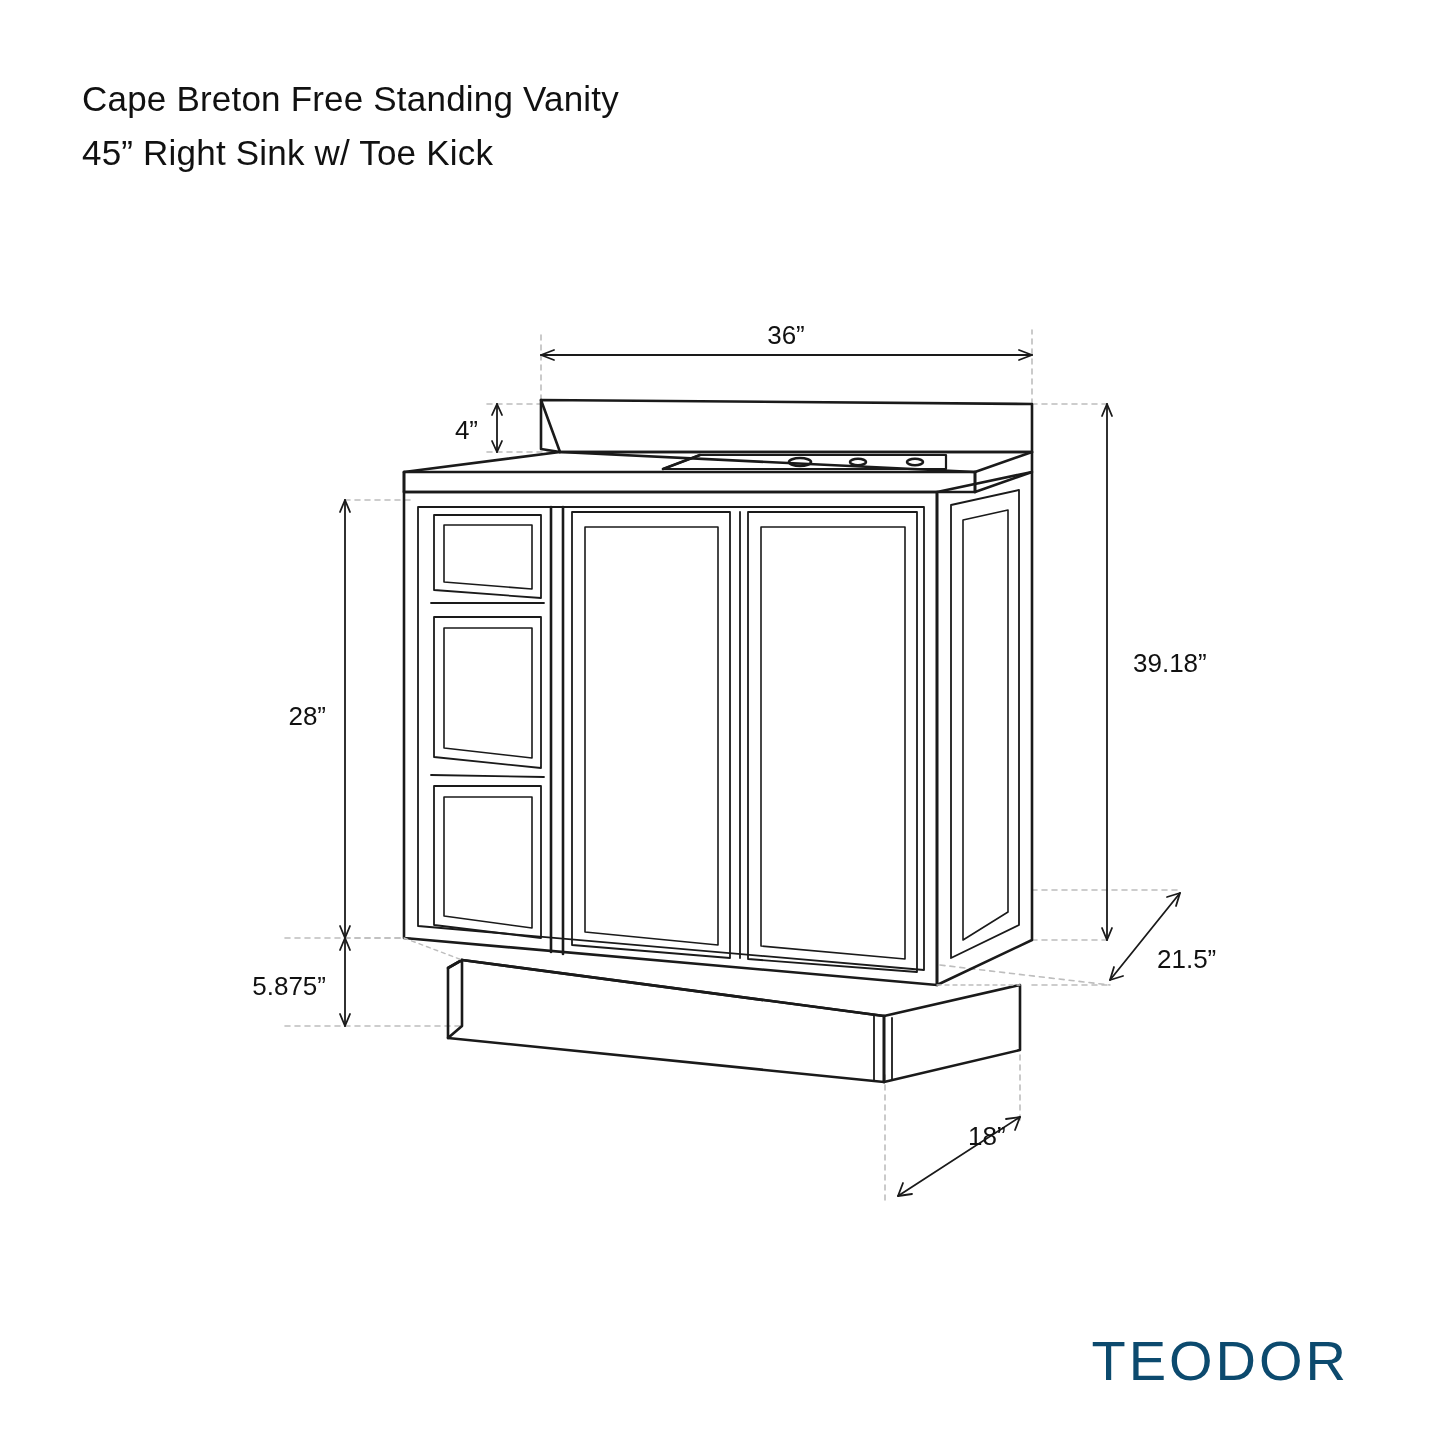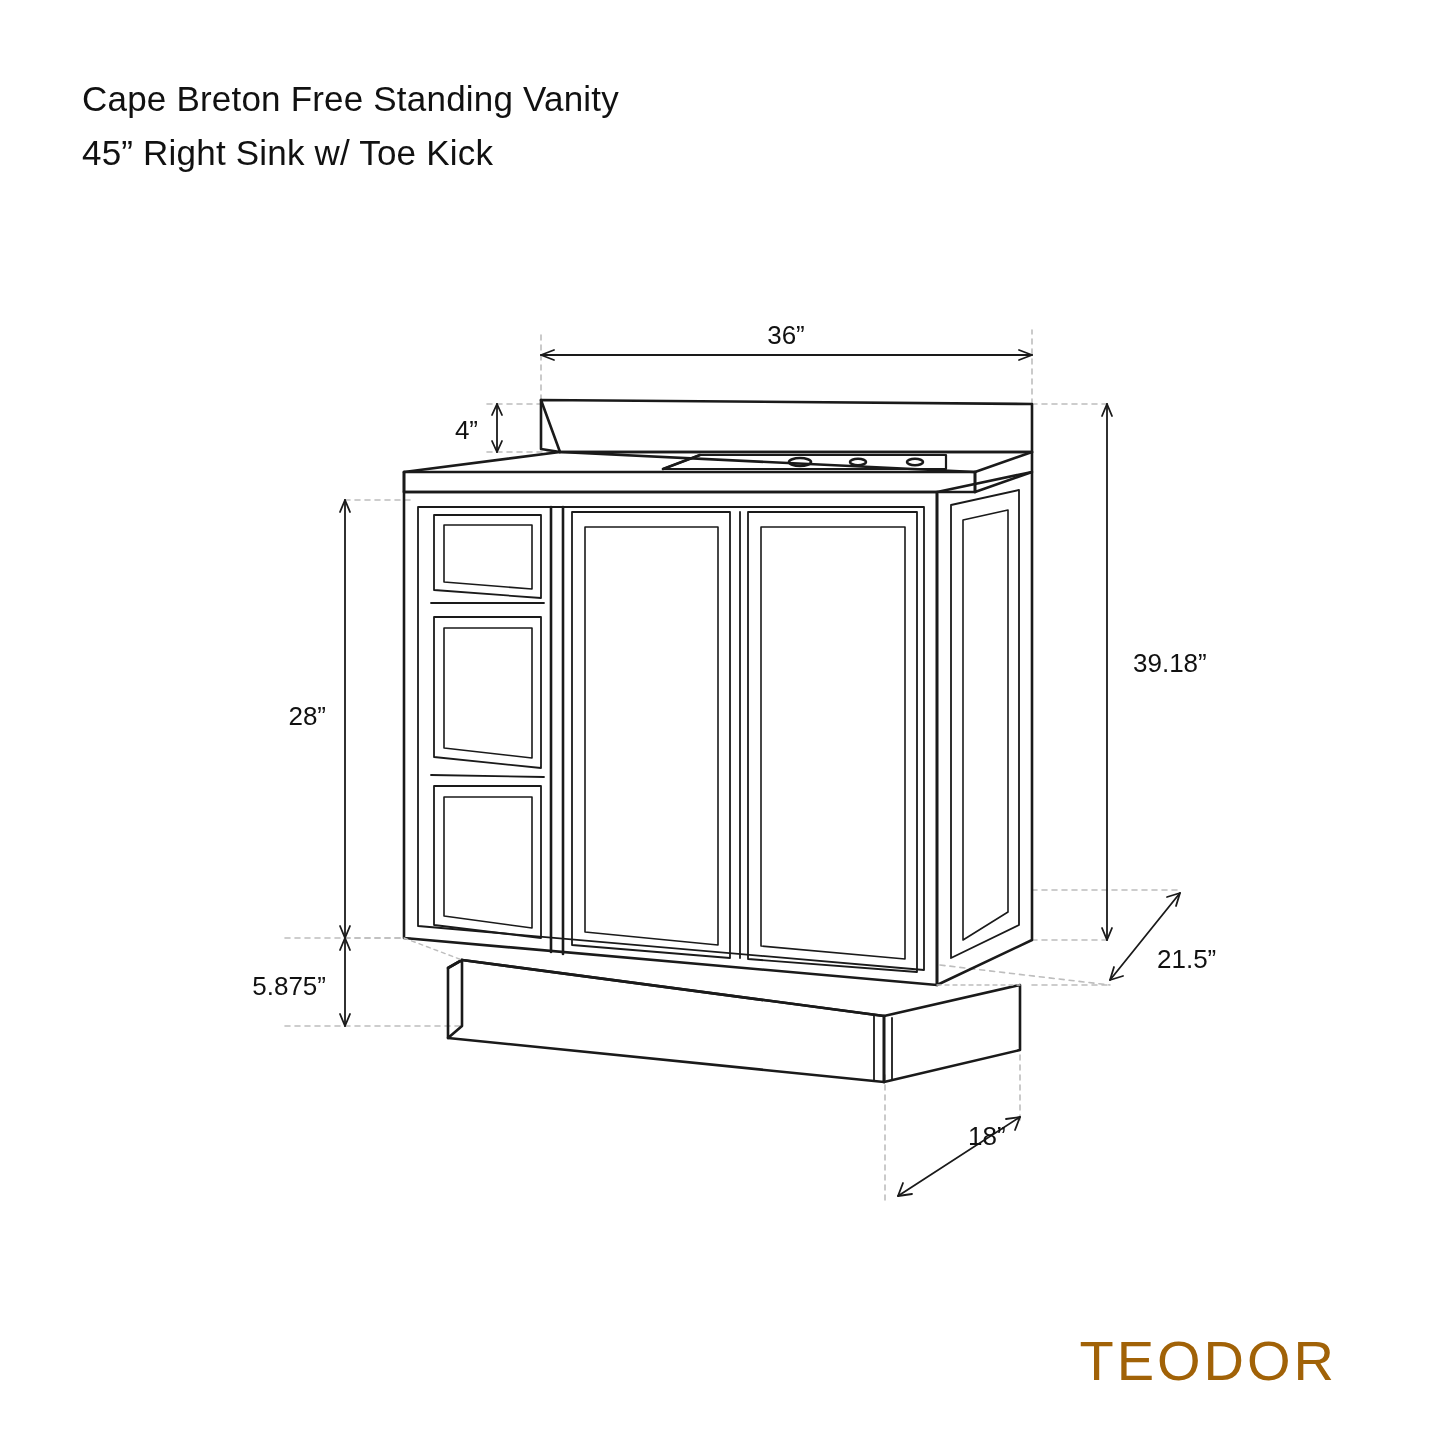--- a/index.html
+++ b/index.html
@@ -30,25 +30,25 @@
   .title-line {
     font-size: 35px;
     line-height: 1.55;
     font-weight: 400;
     letter-spacing: 0.2px;
     color: #111111;
     white-space: nowrap;
   }
   .brand {
     position: absolute;
-    right: 108px;
+    right: 96px;
     bottom: 52px;
     font-size: 56px;
     letter-spacing: 3px;
-    color: #a16207;
+    color: #0c4a6e;
     font-weight: 300;
     font-family: "Liberation Sans", sans-serif;
   }
   svg.drawing {
     position: absolute;
     left: 0;
     top: 0;
     width: 1445px;
     height: 1445px;
   }

